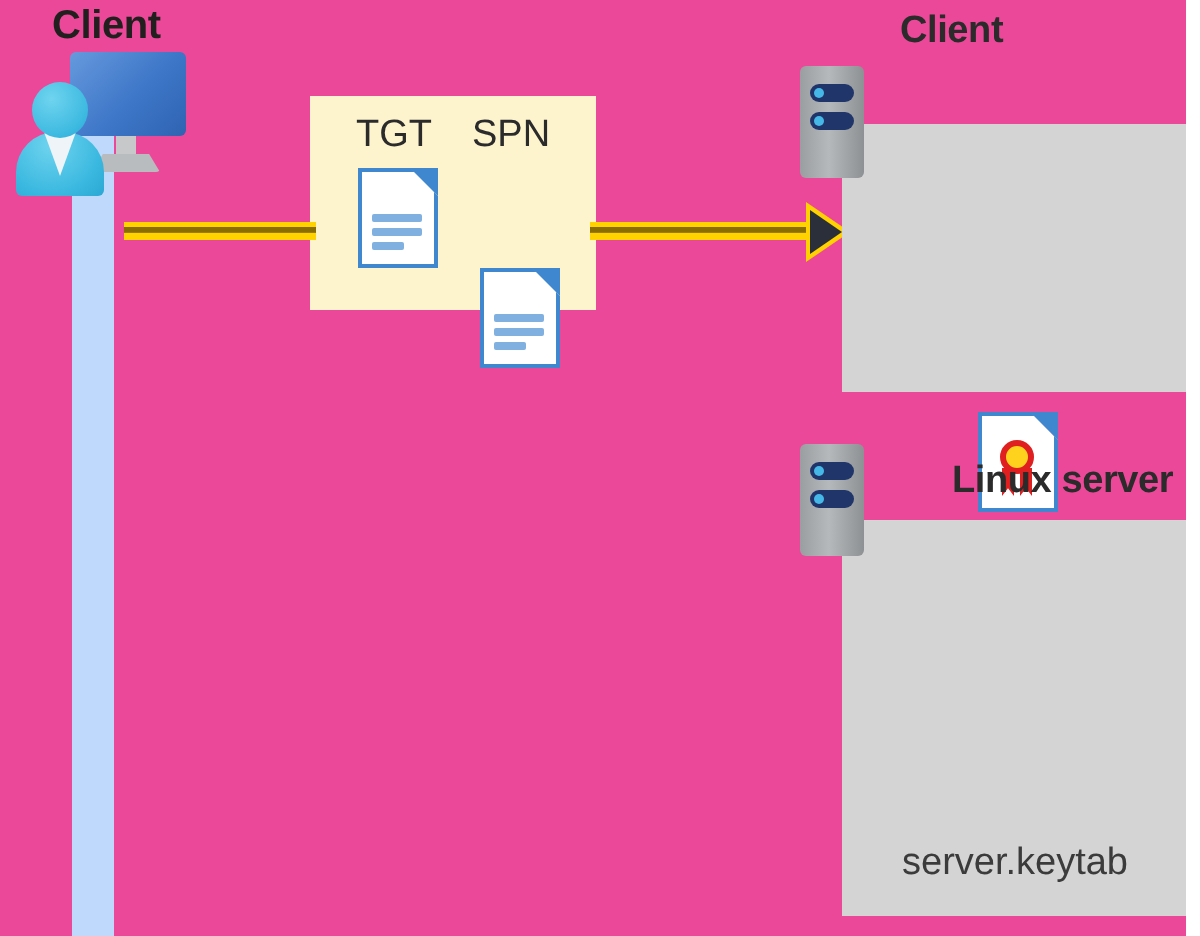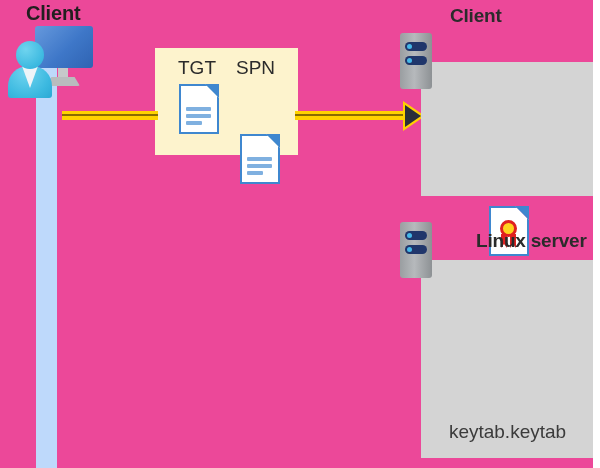--- a/index.html
+++ b/index.html
@@ -352,15 +352,15 @@
   <div class="abs server-rack" id="linux-server-rack">
     <div class="rack-pill p1">
         <div class="rack-led"></div>
       </div>
     <div class="rack-pill p2">
         <div class="rack-led"></div>
       </div>
   </div>
 
 
-  <div class="abs" id="keytab-label">keytab.keytab</div>
+  <div class="abs" id="keytab-label">server.keytab</div>
 
 </div>
 
 </body></html>

